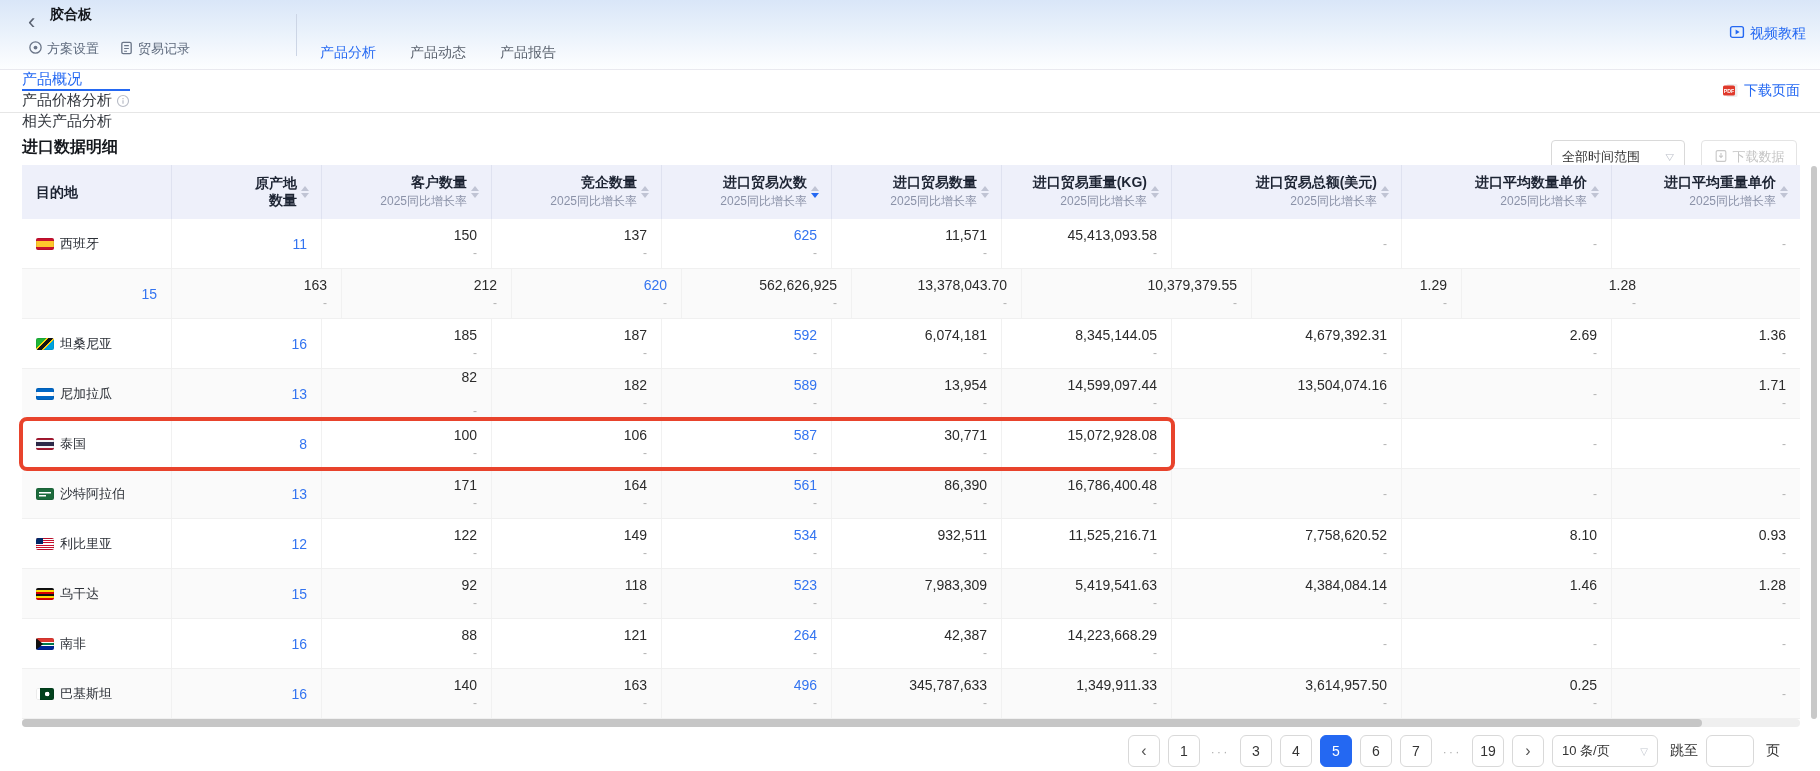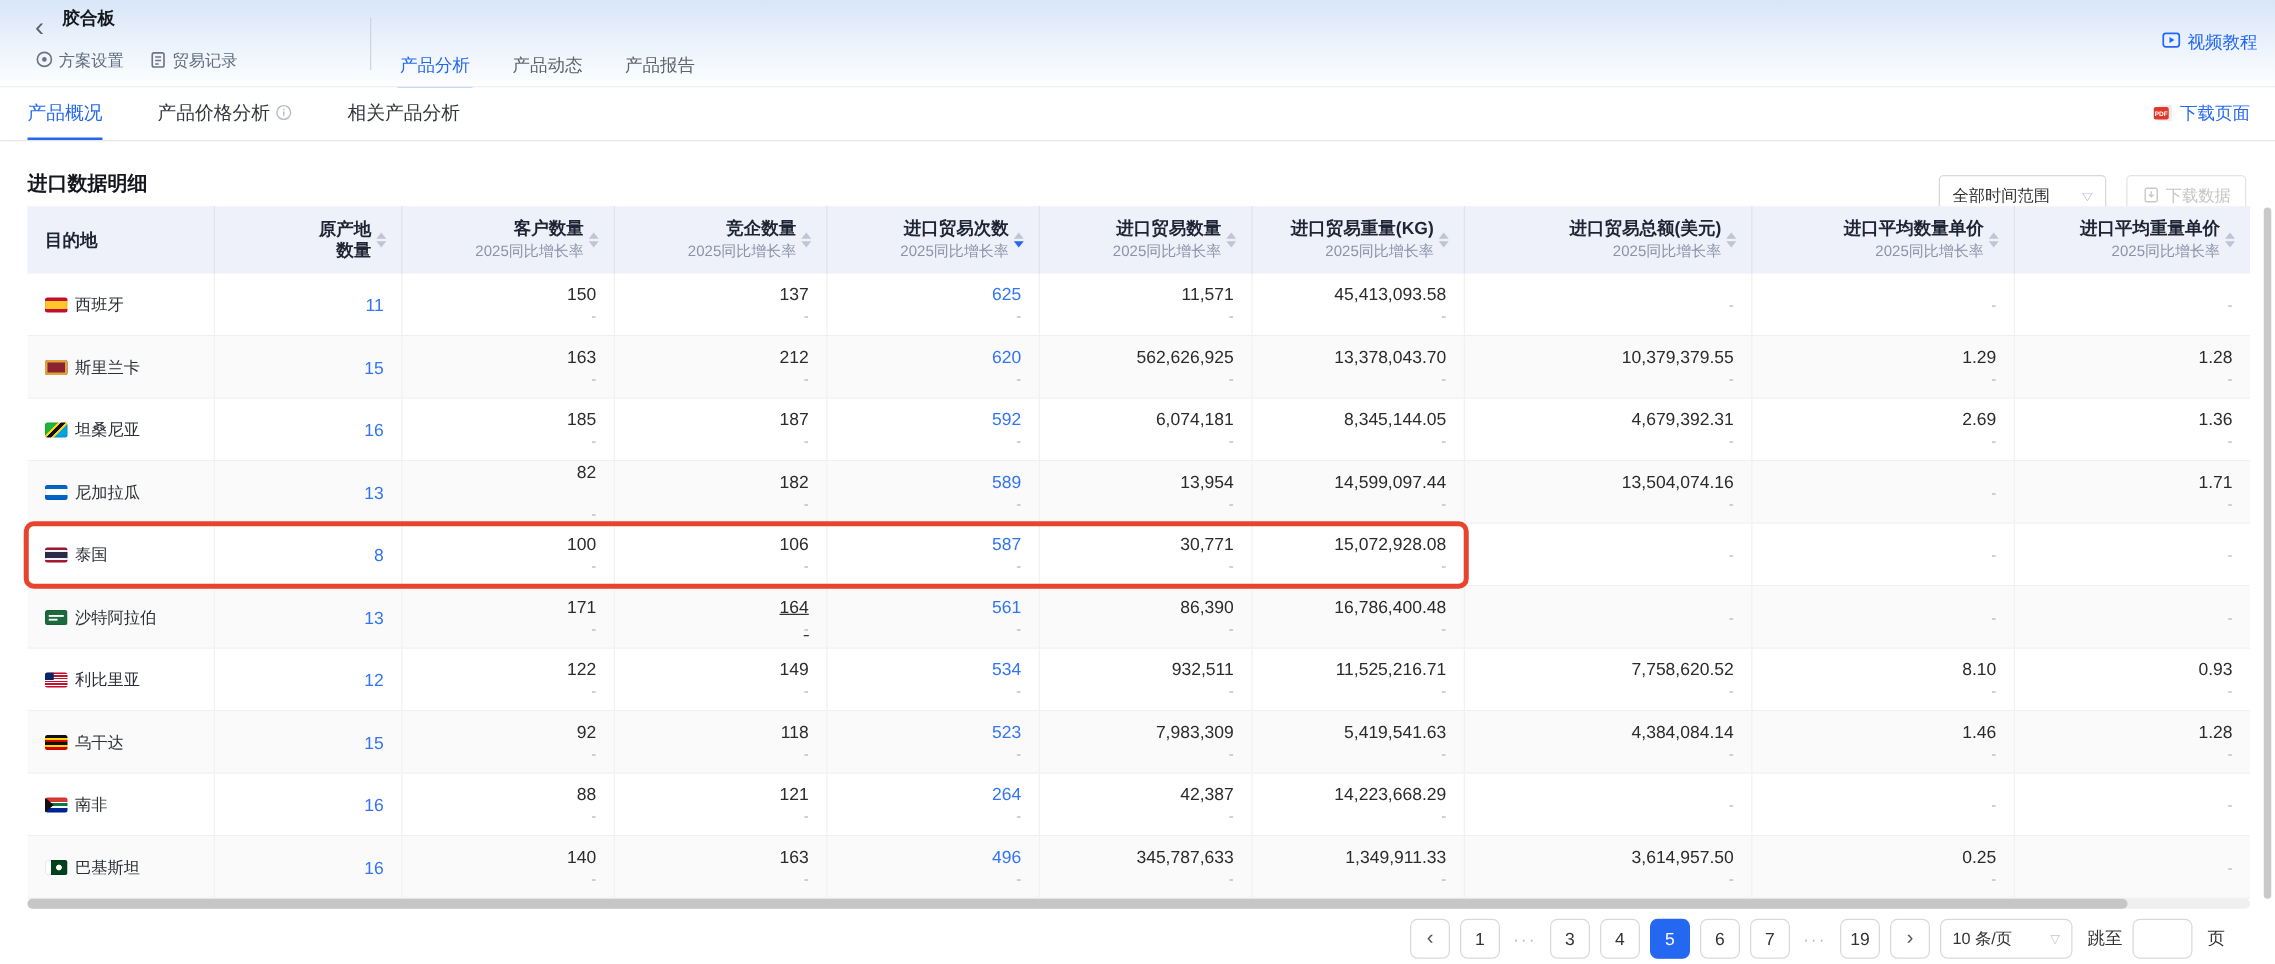--- a/index.html
+++ b/index.html
@@ -131,21 +131,21 @@
     <a class="video-link">
       <span><svg width="16" height="16" viewBox="0 0 16 16">
             <rect x="1.6" y="2.6" width="12.8" height="10.8" rx="2" fill="none" stroke="#2468f2" stroke-width="1.4"></rect>
             <path d="M6.6 5.6l4 2.4-4 2.4z" fill="#2468f2"></path>
           </svg></span>
       <span>视频教程</span>
     </a>
   </header>
 
   <nav class="section-nav">
-    <span id="section-tabs" style="display:flex;">
+    <span id="section-tabs" style="display:flex;flex-direction:column;">
         <div class="section-tab active">
           <span>产品概况</span>
         </div>
         <div class="section-tab">
           <span>产品价格分析</span>
           <span style="display: inline-flex;">
             <svg width="14" height="14" viewBox="0 0 16 16">
               <circle cx="8" cy="8" r="6.3" fill="none" stroke="#b9bdc7" stroke-width="1.3"></circle>
               <path d="M8 7v4M8 4.6v1.3" stroke="#b9bdc7" stroke-width="1.4"></path>
             </svg>
@@ -313,24 +313,20 @@
             <div class="g only">-</div>
           </div>
           <div class="td" style="width: 210px;">
             <div class="g only">-</div>
           </div>
           <div class="td" style="width: 188px;">
             <div class="g only">-</div>
           </div>
         </div>
         <div class="tr">
-          <div class="td dest" style="width: 150px;">
-            <span class="flag flag-lk"></span>
-            <span class="country">斯里兰卡</span>
-          </div>
           <div class="td" style="width: 150px;">
             <div class="v link">15</div>
           </div>
           <div class="td" style="width: 170px;">
             <div class="v">163</div>
             <div class="g">-</div>
           </div>
           <div class="td" style="width: 170px;">
             <div class="v">212</div>
             <div class="g">-</div>
@@ -484,21 +480,21 @@
             <span class="flag flag-sa"></span>
             <span class="country">沙特阿拉伯</span>
           </div>
           <div class="td" style="width: 150px;">
             <div class="v link">13</div>
           </div>
           <div class="td" style="width: 170px;">
             <div class="v">171</div>
             <div class="g">-</div>
           </div>
-          <div class="td" style="width: 170px; text-decoration: underline;">
+          <div class="td" style="width: 170px;">
             <div class="v">164</div>
             <div class="g">-</div>
           </div>
           <div class="td" style="width: 170px;">
             <div class="v link">561</div>
             <div class="g">-</div>
           </div>
           <div class="td" style="width: 170px;">
             <div class="v">86,390</div>
             <div class="g">-</div>

